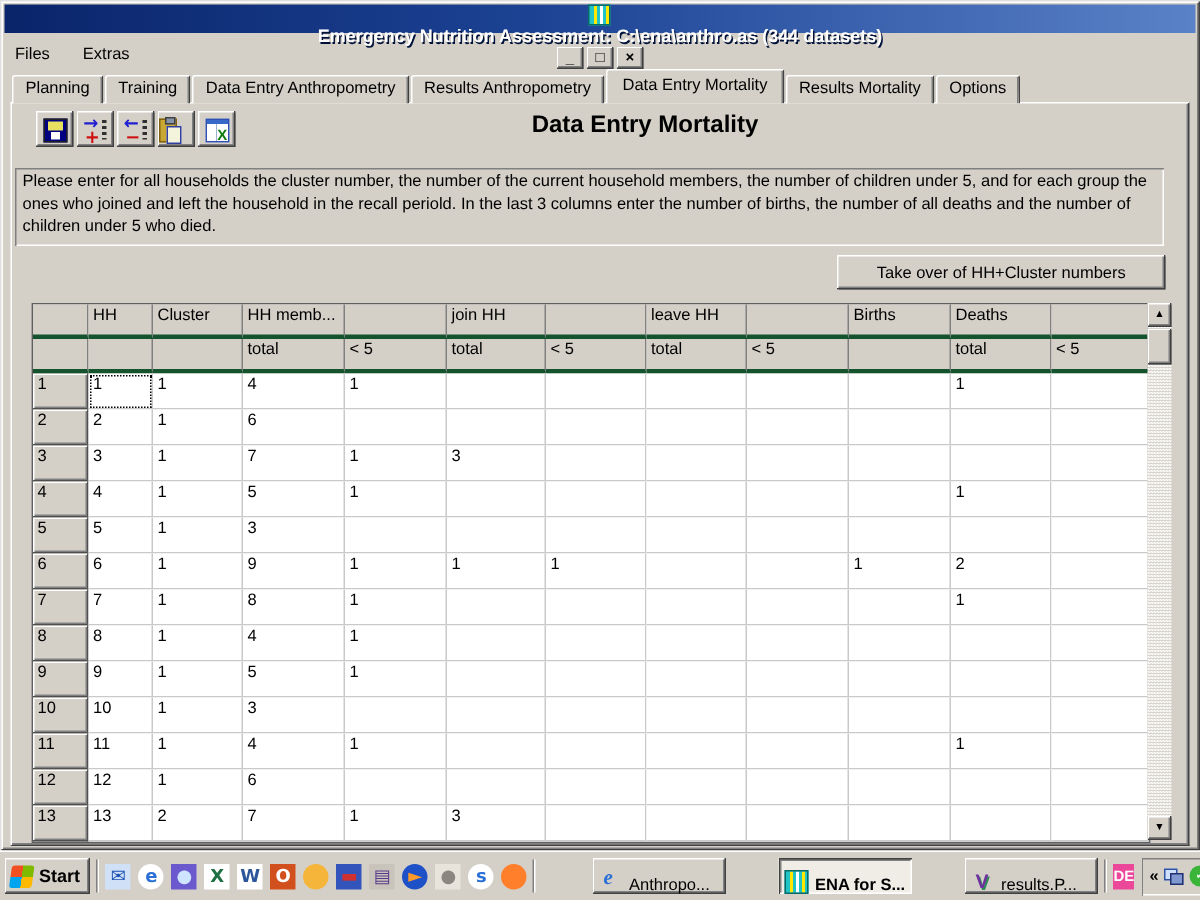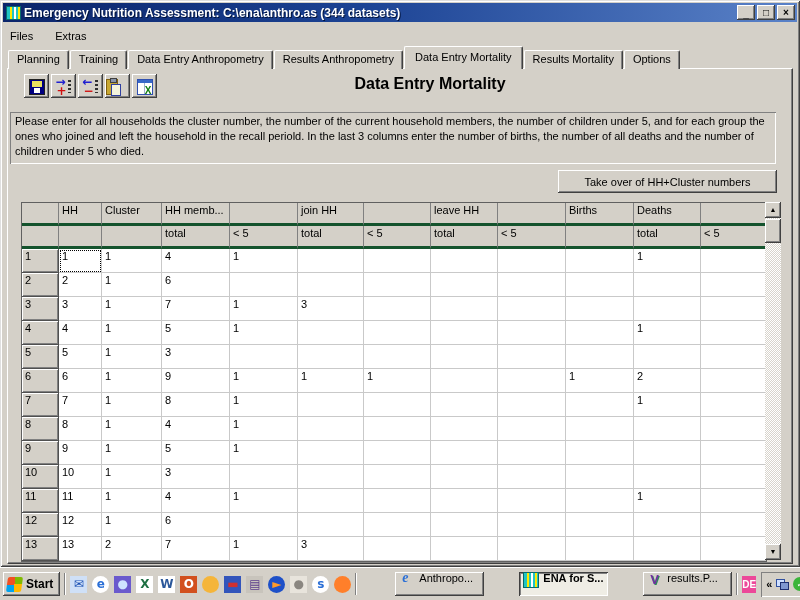--- a/index.html
+++ b/index.html
@@ -4,21 +4,21 @@
 <style>
   html,body{margin:0;padding:0;background:#000;}
   .screen{position:relative;width:800px;height:600px;background:#d4d0c8;overflow:hidden;
           font-family:"Liberation Sans",sans-serif;font-size:11px;color:#000;}
   
   .window{position:absolute;left:0;top:0;width:800px;height:567px;background:#d4d0c8;
           box-shadow:inset 1px 1px 0 #dfdfdf,inset -1px -1px 0 #404040,
                      inset 2px 2px 0 #ffffff,inset -2px -2px 0 #808080;}
   .titlebar{position:absolute;left:3px;top:3px;right:3px;height:19px;
             background:linear-gradient(90deg,#0a246a 0%,#1c4394 45%,#5a82c8 100%);
-            display:flex;align-items:center;padding:0 2px;}
+            display:flex;align-items:center;padding:0 2px;flex-direction:column;}
   .appicon{width:15px;height:14px;margin:0 3px 0 1px;flex:0 0 auto;}
   .tic-ena{background:#20c4c4;border:1px solid #0a6a6a;box-sizing:border-box;
            background-image:linear-gradient(90deg,transparent 0 3px,#ffe800 3px 5px,transparent 5px 7px,#ffffff 7px 9px,transparent 9px 11px,#ffe800 11px 13px,transparent 13px);}
   .title-text{color:#fff;font-weight:bold;font-size:12px;letter-spacing:0;white-space:nowrap;
               text-shadow:1px 1px 0 #00123a;flex:1;}
   .winbtns{display:flex;gap:2px;}
   .winbtn{width:18px;height:15px;background:#d4d0c8;font:bold 10px "Liberation Sans",sans-serif;
           display:flex;align-items:flex-end;justify-content:center;line-height:13px;
           box-shadow:inset -1px -1px 0 #404040,inset 1px 1px 0 #fff,inset -2px -2px 0 #808080;}
   .winbtn.max,.winbtn.close{align-items:center;}
@@ -85,21 +85,21 @@
   .startbtn{margin-left:3px;height:24px;padding:0 7px 0 4px;display:flex;align-items:center;gap:4px;
             background:#d4d0c8;border:0;font:bold 12px "Liberation Sans",sans-serif;cursor:pointer;
             box-shadow:inset -1px -1px 0 #404040,inset 1px 1px 0 #fff,inset -2px -2px 0 #808080;}
   .startlogo{width:15px;height:15px;border-radius:2px;transform:skewX(-8deg);
              background:conic-gradient(#7fba00 0 25%,#ffb900 0 50%,#00a4ef 0 75%,#f25022 0 100%);}
   .tb-div{width:2px;height:22px;margin:0 4px;border-left:1px solid #808080;border-right:1px solid #fff;}
   .quicklaunch{display:flex;align-items:center;gap:5px;}
   .ql{width:17px;height:17px;display:inline-flex;align-items:center;justify-content:center;
       font:bold 12px "DejaVu Sans",sans-serif;cursor:pointer;}
   .tasks{display:flex;align-items:center;gap:3px;margin-left:2px;}
-  .taskbtn{width:89px;height:24px;display:flex;align-items:flex-start;gap:4px;padding:0 4px;
+  .taskbtn{width:89px;height:24px;display:flex;align-items:flex-end;gap:4px;padding:0 4px;
            background:#d4d0c8;border:0;font:11px "Liberation Sans",sans-serif;cursor:pointer;
            box-shadow:inset -1px -1px 0 #404040,inset 1px 1px 0 #fff,inset -2px -2px 0 #808080;
            overflow:hidden;white-space:nowrap;margin-left:32px;}
   .taskbtn.active{background:#efede5;font-weight:bold;
            box-shadow:inset 1px 1px 0 #404040,inset -1px -1px 0 #fff,inset 2px 2px 0 #808080;}
   .tic{width:16px;height:16px;flex:0 0 auto;position:relative;box-sizing:border-box;}
   .tic-ie::before{content:"e";position:absolute;left:3px;top:-2px;color:#2a6fd6;font:bold italic 14px "Liberation Serif",serif;}
   .tic-doc::before{content:"V";position:absolute;left:3px;top:0;color:#7030a0;font:bold 13px "Liberation Sans",sans-serif;text-shadow:1px 1px 0 #2e8b57;}
   .lang{margin-left:auto;width:21px;height:17px;background:#ec4899;color:#fff;font:bold 10px "Liberation Sans",sans-serif;
         display:flex;align-items:center;justify-content:center;cursor:pointer;}

